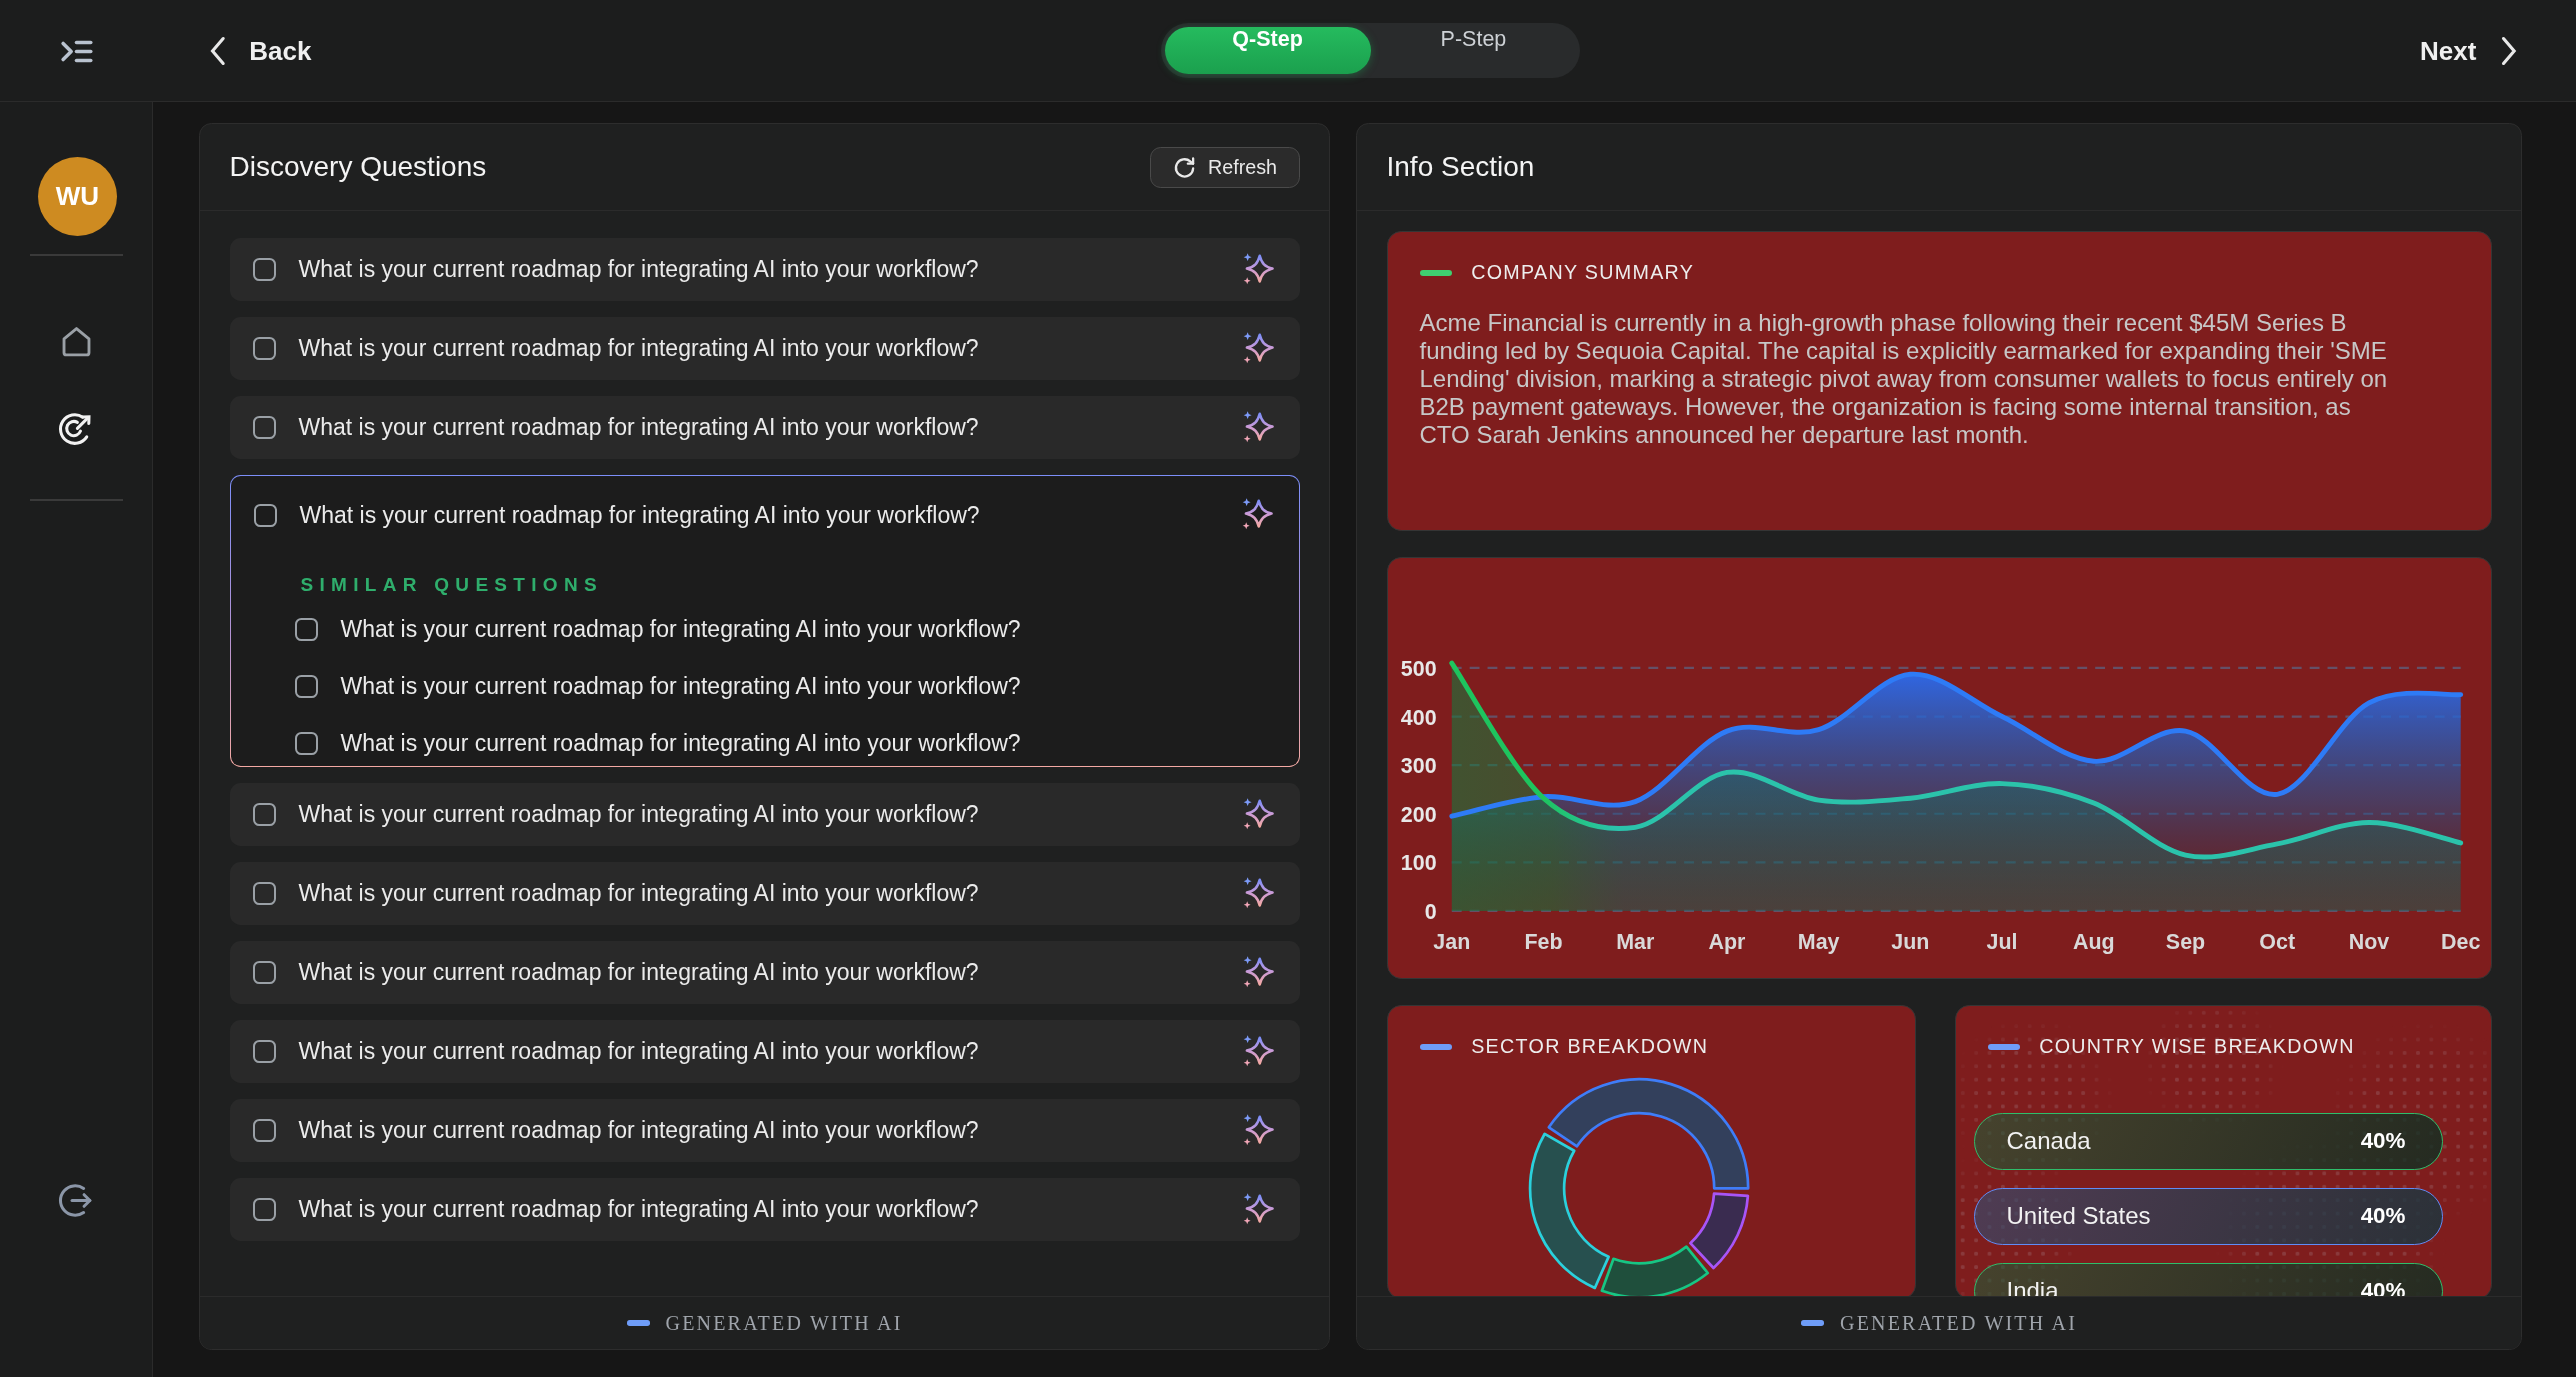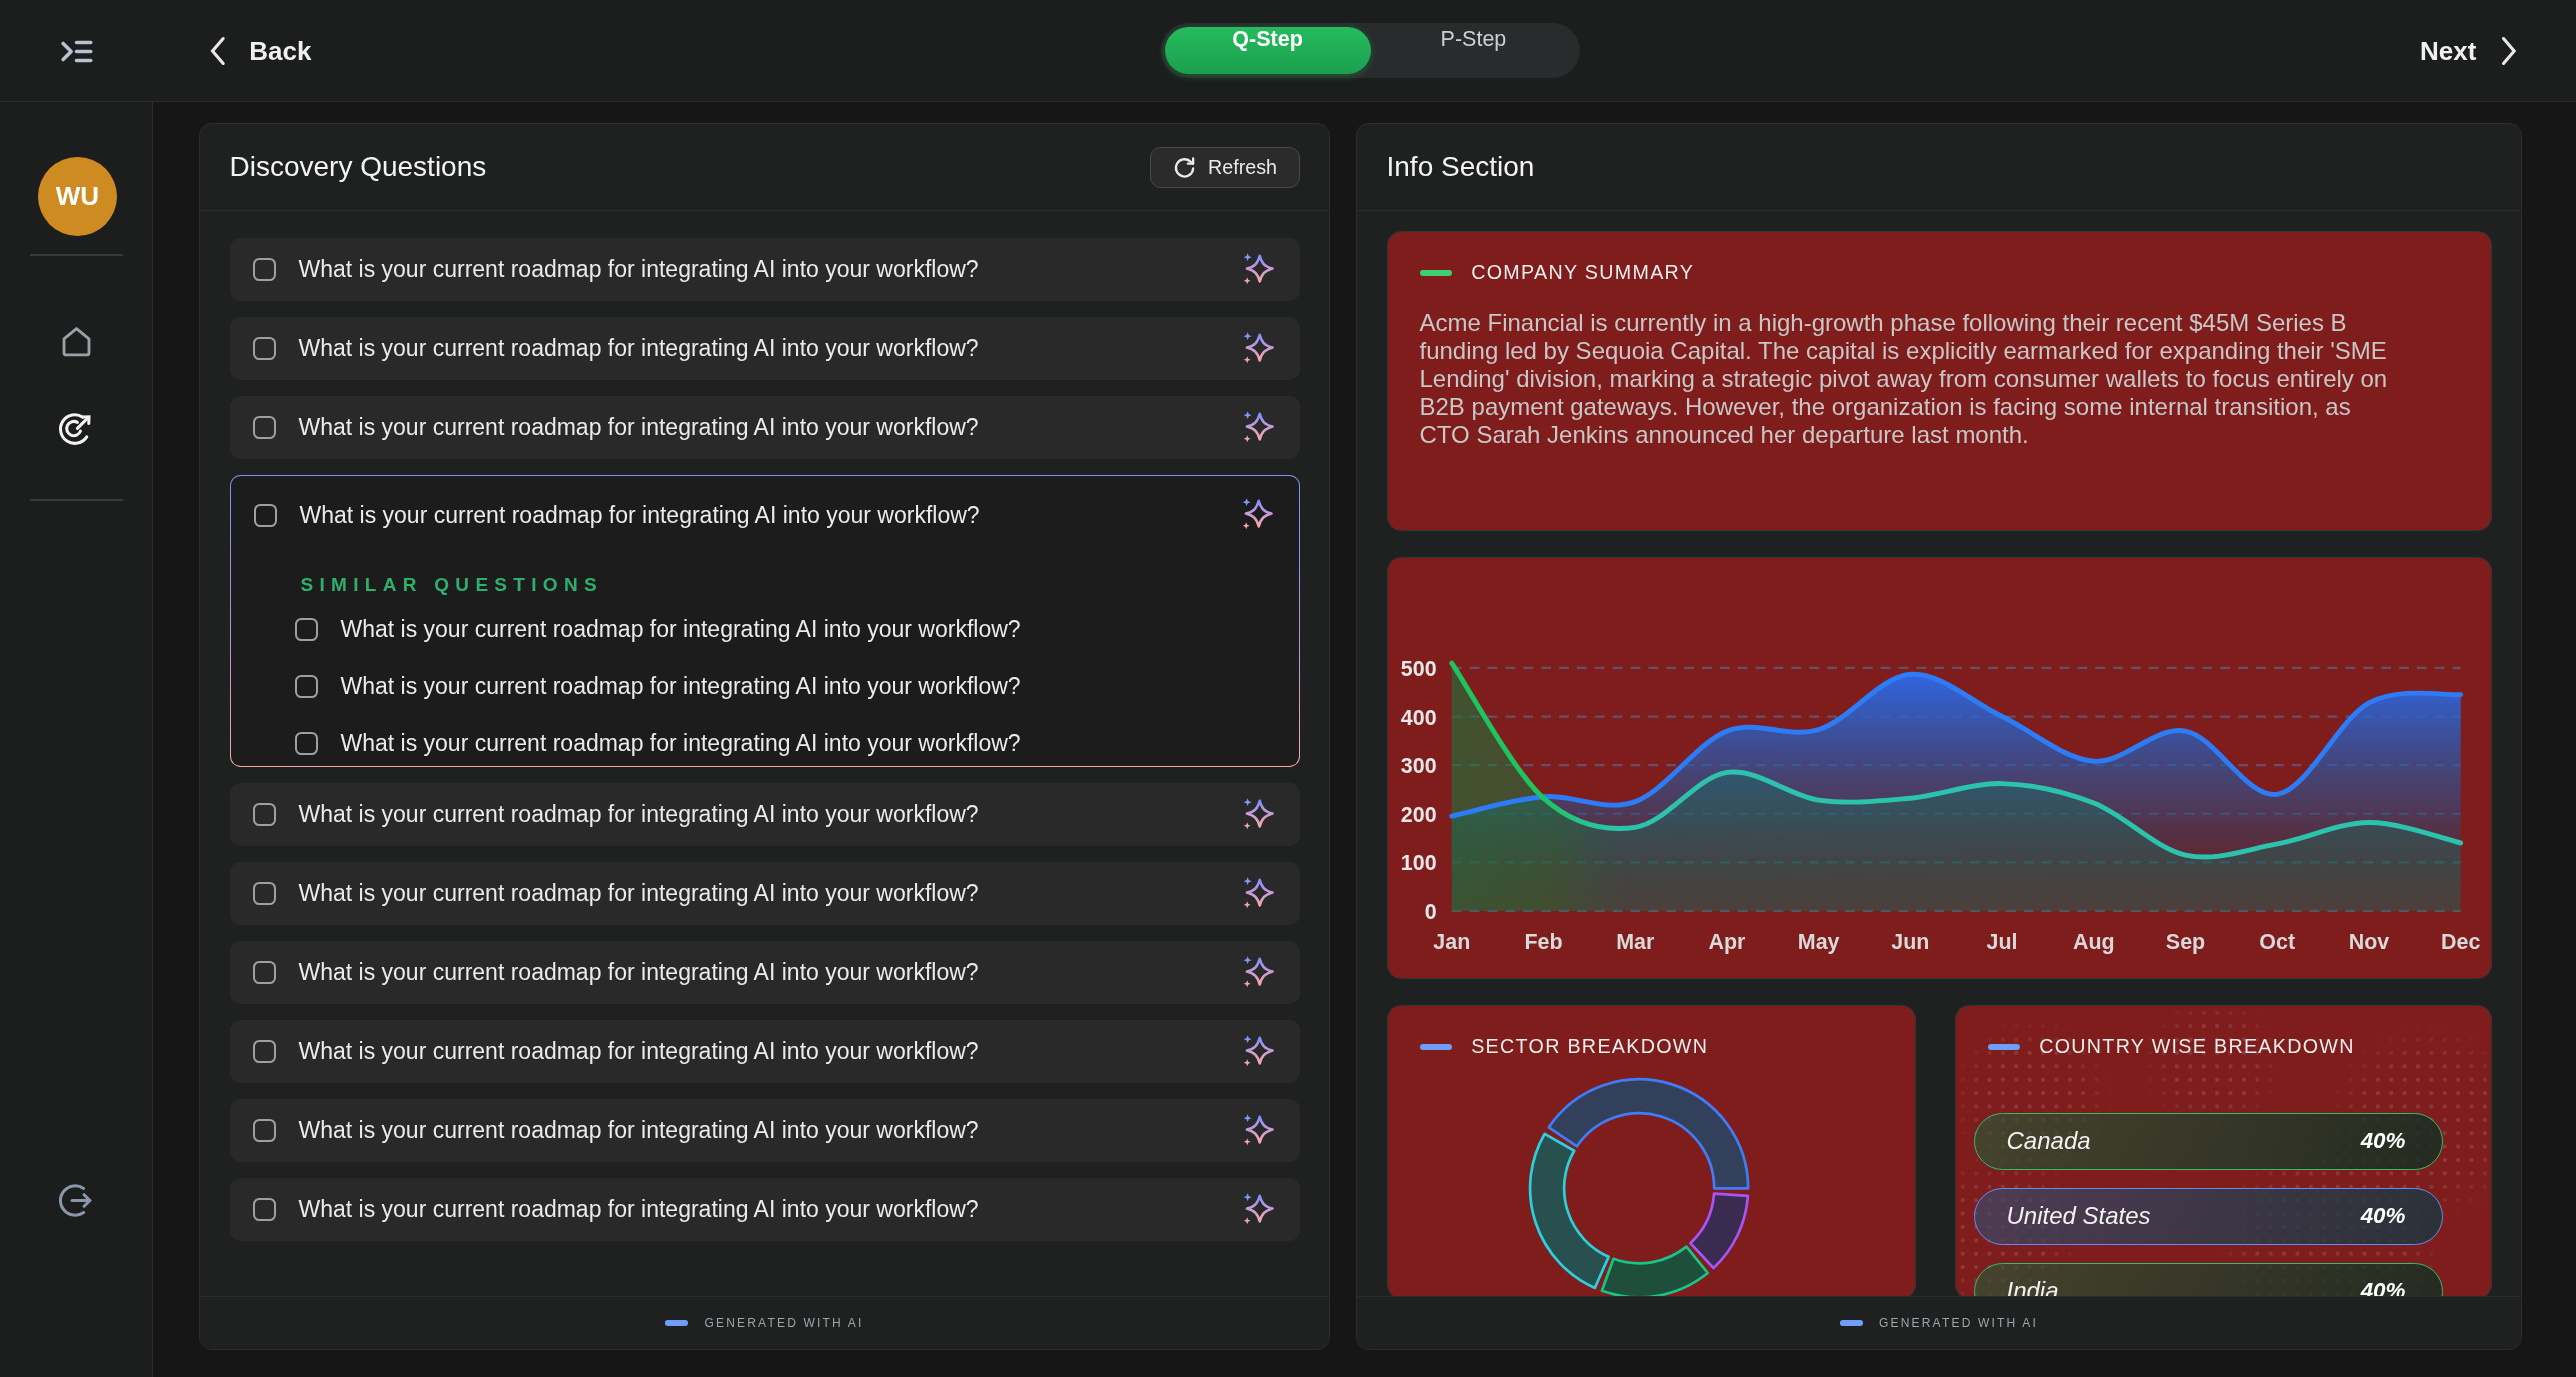--- a/index.html
+++ b/index.html
@@ -46,21 +46,21 @@
     height:87px; border-bottom:1.8px solid #2b2b2b; display:flex; align-items:center;
     padding:0 29.5px;
   }
   .panel-title { font-size:28px; font-weight:500; color:#f4f4f4; }
   .panel-footer {
     position:absolute; left:0; right:0; bottom:0; height:53px;
     border-top:1.8px solid #2b2b2b; background:#1f2020;
     display:flex; align-items:center; justify-content:center; gap:16px; z-index:3;
   }
   .footer-dash { width:23px; height:5.4px; border-radius:2.7px; background:#6f9df8; }
-  .footer-label { font-size:12px; letter-spacing:2.2px; color:#9fa4ab; font-weight:500; }
+  .footer-label { font-size:20px; letter-spacing:2.2px; color:#9fa4ab; font-weight:500;font-family:Liberation Serif, serif; }
   #discovery-panel { left:199px; width:1131px; }
   #info-panel { left:1356px; width:1166px; }
   
   .refresh-btn {
     margin-left:auto; height:41px; padding:0 21.5px; display:flex; align-items:center; gap:12.5px;
     background:#2b2b2b; border:1.8px solid #4a4a4a; border-radius:10.7px;
     font-size:19.7px; color:#e9e9e9; cursor:pointer;
   }
   .q-list { padding:27px 29.5px 0; }
   .q-row {
@@ -113,21 +113,21 @@
     mask-image:
       radial-gradient(circle at 14% 32%, #000 0 49px, transparent 85px),
       radial-gradient(circle at 48% 20%, #000 0 40px, transparent 72px),
       radial-gradient(circle at 88% 40%, #000 0 63px, transparent 103px),
       radial-gradient(circle at 70% 82%, #000 0 76px, transparent 116px),
       radial-gradient(circle at 8% 78%, #000 0 49px, transparent 85px);
   }
   .country-pills { position:absolute; left:18px; top:107px; width:469px; z-index:1; }
   .country-pill {
     height:57px; border-radius:29px; margin-bottom:18px;
-    display:flex; align-items:center; padding:0 36px 0 32px;font-style:italic;
+    display:flex; align-items:center; padding:0 36px 0 32px;
   }
   .country-pill.green { border:1.8px solid #2ebd6b;
     background:linear-gradient(115deg, rgba(32,92,56,.60), rgba(14,46,34,.80)); }
   .country-pill.blue { border:1.8px solid #5f8cf7;
     background:linear-gradient(115deg, rgba(54,76,112,.65), rgba(22,54,62,.80)); }
   .country-name { font-size:24px; color:#f2f2f2; }
   .country-value { margin-left:auto; font-size:22.4px; font-weight:700; color:#ffffff; }
   .hidden-defs { position:absolute; width:0; height:0; }
 </style>
 </head>

